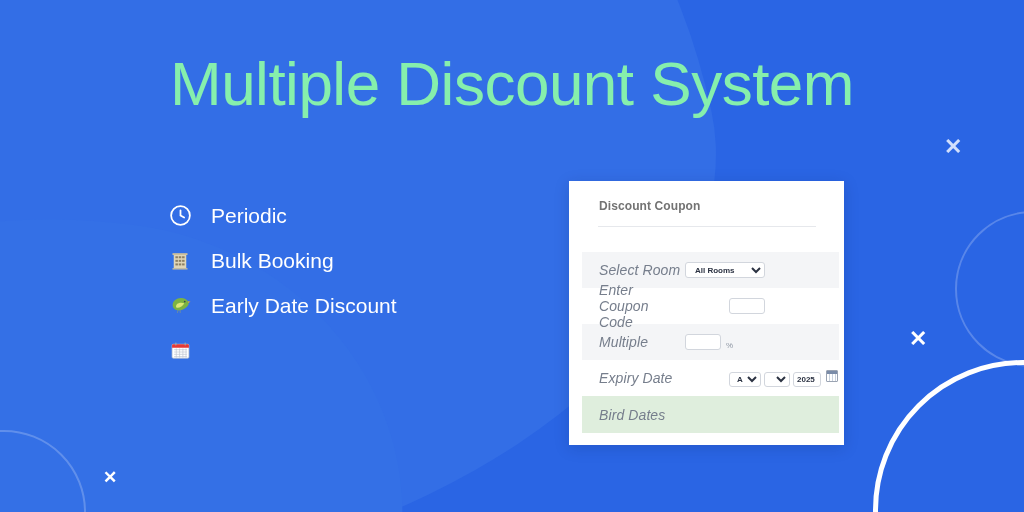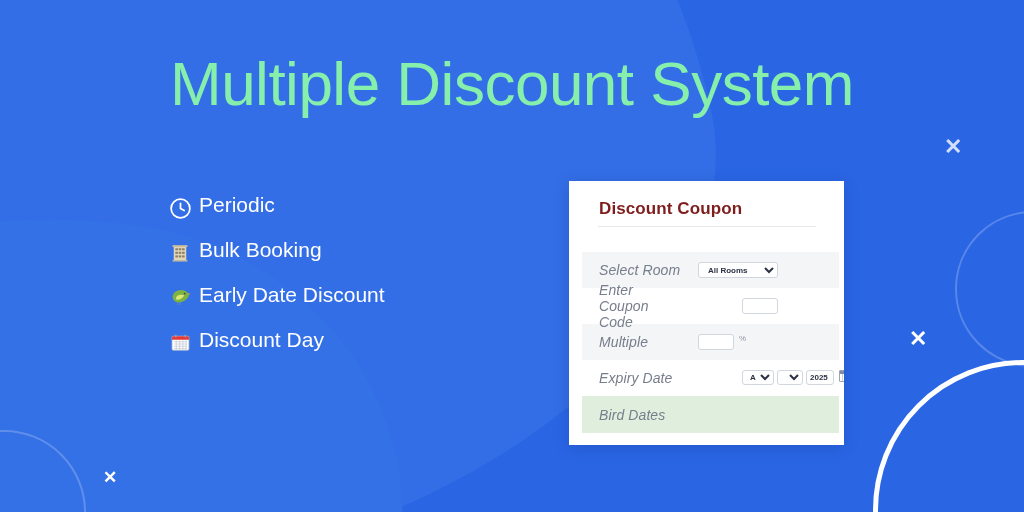--- a/index.html
+++ b/index.html
@@ -95,22 +95,23 @@
 
   
   .features {
     position: absolute;
     left: 165px;
     top: 193px;
     width: 330px;
   }
   .feature {
     display: flex;
+    align-items: center;
     height: 45px;
-    gap: 4px;
+    gap: 16px;
   }
   .feature-icon {
     width: 30px;
     height: 30px;
     display: flex;
     align-items: center;
     justify-content: center;
     font-size: 23px;
     line-height: 1;
     flex: 0 0 30px;
@@ -130,23 +131,23 @@
     width: 275px;
     height: 264px;
     background: #ffffff;
     box-shadow: 0 3px 14px rgba(12, 35, 90, 0.18);
     overflow: hidden;
   }
   .card-title {
     position: absolute;
     left: 30px;
     top: 18px;
-    font-size: 17px;
+    font-size: 12px;
     font-weight: 700;
-    color: #7f1d1d;
+    color: #737373;
     letter-spacing: 0.1px;
   }
   .card-divider {
     position: absolute;
     left: 29px;
     top: 45px;
     width: 218px;
     height: 1px;
     background: #e6e8ec;
   }
@@ -169,23 +170,22 @@
   .frow-label {
     font-size: 14px;
     color: #767e8c;
     width: 86px;
     flex: 0 0 86px;
     letter-spacing: 0.1px;
     font-style: italic;
   }
   .frow-field {
     display: flex;
-    align-items: flex-start;
+    align-items: flex-end;
     gap: 3px;
-    margin-left: 13px;
   }
 
   select.mini, input.mini {
     font-family: "Liberation Sans", sans-serif;
     font-size: 8px;
     color: #2b3242;
     background: #ffffff;
     border: 1px solid #d2d6dd;
     border-radius: 3px;
     box-sizing: border-box;
@@ -303,21 +303,20 @@
           <g stroke="#c0c6d2" stroke-width="0.75">
             <path d="M5 10.6h14M5 13.1h14M5 15.6h14M5 18.1h14"></path>
             <path d="M7.4 9.2v10M11 9.2v10M14.6 9.2v10M18 9.2v10"></path>
           </g>
           <g fill="#90a4ae">
             <rect x="6.2" y="2.6" width="1.5" height="3.4" rx="0.7"></rect>
             <rect x="16.4" y="2.6" width="1.5" height="3.4" rx="0.7"></rect>
           </g>
         </svg>
       </span>
-      <span class="feature-label">Discount Day</span>
     </div>
 
   </div>
 
   <div class="card">
     <div class="card-title">Discount Coupon</div>
     <div class="card-divider"></div>
 
     <div class="rows">
 

